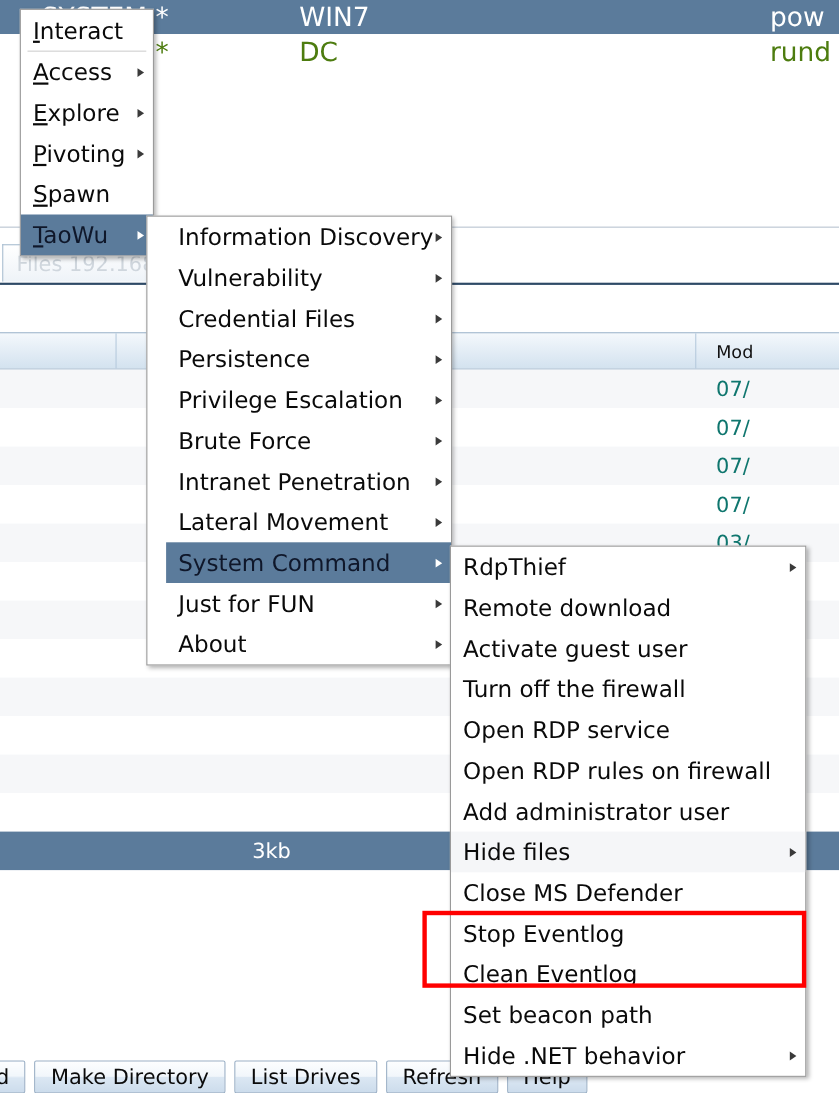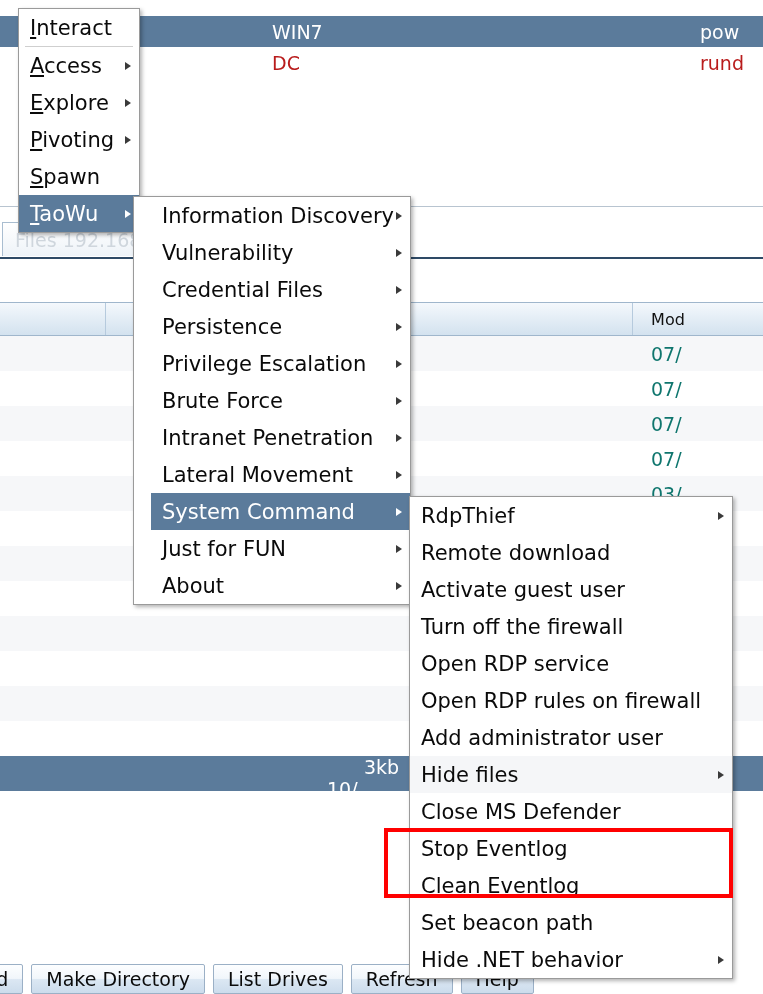--- a/index.html
+++ b/index.html
@@ -12,25 +12,24 @@
   #root { position: relative; width: 763px; height: 994px; }
 
   
   .bg-layer { position: absolute; inset: 0; }
 
   
   .beacon-table { position: absolute; left: 0; top: 0; width: 763px; height: 62px; }
   .beacon-row {
     position: absolute; left: 0; width: 763px; height: 31px;
     display: flex; align-items: center;
-    font-size: 19px;
-    margin-top: 16px;
+    font-size: 24px;
   }
   .beacon-row.r0 { top: 0; background: #5b7b9b; color: #ffffff; }
-  .beacon-row.r1 { top: 31px; background: #ffffff; color: #b91c1c; }
+  .beacon-row.r1 { top: 31px; background: #ffffff; color: #4d7c0f; }
   .bc { position: absolute; white-space: nowrap; }
   .bc.c-user { left: 38px; }
   .bc.c-host { left: 272px; }
   .bc.c-proc { left: 700px; }
 
   
   .tabstrip {
     position: absolute; left: 0; top: 218px; width: 763px; height: 42px;
     background: #ffffff;
   }
@@ -115,21 +114,21 @@
   }
   .mitem {
     position: relative;
     display: flex; align-items: center;
     height: 37px;
     padding: 0 10px 0 11px;
     font-size: 21px;
     color: #0a0a0a;
     white-space: nowrap;
   }
-  .mitem.hl { background: #5b7b9b; color: #ffffff; text-align: right; }
+  .mitem.hl { background: #5b7b9b; color: #0f172a; text-align: right; }
   .mitem.soft { background: #f5f6f8; }
   .mlabel { flex: 0 0 auto; }
   .mlabel u { text-decoration: underline; }
   .marrow {
     position: absolute; right: 8px; top: 50%;
     width: 0; height: 0; margin-top: -4px;
     border-left: 6px solid #3a3a3a;
     border-top: 4px solid transparent;
     border-bottom: 4px solid transparent;
   }
@@ -252,21 +251,21 @@
             <div class="fcell c-size"></div>
             <div class="fcell c-type"></div>
             <div class="fcell c-mod">03/</div>
           </div>
           <div class="ftrow even" style="top: 419px;">
             <div class="fcell c-name"></div>
             <div class="fcell c-size"></div>
             <div class="fcell c-type"></div>
             <div class="fcell c-mod">03/</div>
           </div>
-          <div class="ftrow sel" style="top: 454px; flex-direction: column;">
+          <div class="ftrow sel" style="top: 454px;">
             <div class="fcell c-name"></div>
             <div class="fcell c-size">3kb</div>
             <div class="fcell c-type"></div>
             <div class="fcell c-mod">10/</div>
           </div>
         </div>
     </div>
 
     <div class="btnbar">
       <div class="tbtn clipped">oad</div>

